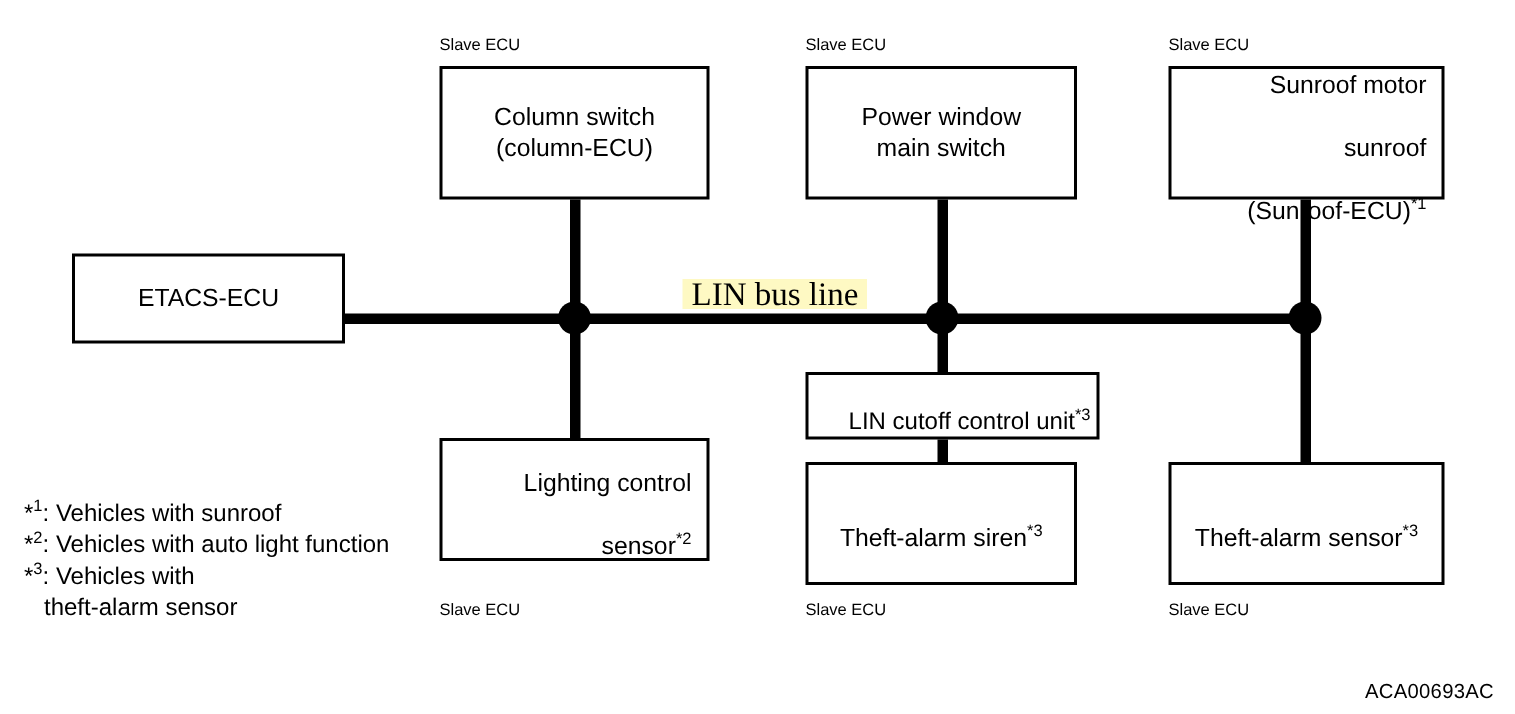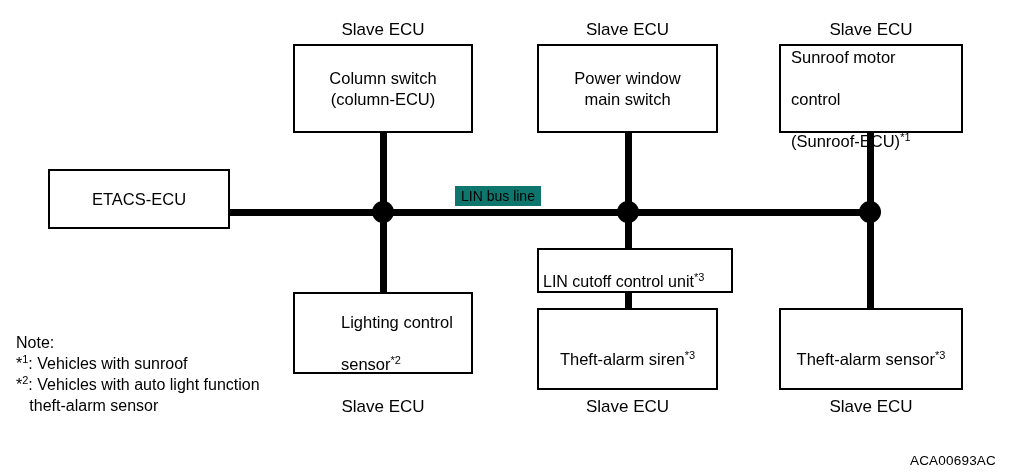--- a/index.html
+++ b/index.html
@@ -30,32 +30,32 @@
     align-items: center;
     z-index: 3;
   }
   .box .box-label {
     display: block;
     width: 100%;
     padding: 0 10px;
     font-size: 16.5px;
     line-height: 21px;
     white-space: pre-line;
-    text-align: left;
+    text-align: right;
   }
   .box.centered .box-label {
     text-align: center;
     padding: 0 6px;
   }
 
   .cap-label {
     position: absolute;
-    font-size: 17px;
+    font-size: 11px;
     line-height: 20px;
-    text-align: center;
+    text-align: left;
     white-space: nowrap;
     z-index: 2;
   }
 
   .wire-v {
     position: absolute;
     width: 7px;
     background: #000000;
     z-index: 1;
   }
@@ -69,26 +69,27 @@
     position: absolute;
     width: 22px;
     height: 22px;
     border-radius: 50%;
     background: #000000;
     z-index: 4;
   }
 
   .bus-caption {
     position: absolute;
-    font-size: 14px;
+    font-size: 22px;
     line-height: 20px;
     white-space: nowrap;
     z-index: 5;
-    background: #0f766e;
+    background: #fef9c3;
     padding: 0 6px;
+    font-family: Liberation Serif, serif;
   }
 
   
   #note-block {
     position: absolute;
     left: 16px;
     top: 332px;
     font-size: 16px;
     line-height: 21px;
     z-index: 2;
@@ -157,21 +158,21 @@
   </div>
 
   <div class="box centered" style="left:293px; top:44px; width:180px; height:89px;">
     <span class="box-label">Column switch
 (column-ECU)</span>
   </div>
 
   <div class="box" style="left:779px; top:44px; width:184px; height:89px;">
     <span class="box-label">
       <span>Sunroof motor</span><br>
-      <span>control</span><br>
+      <span>sunroof</span><br>
       <span>(Sunroof-ECU)</span><span class="sup">*<span>1</span></span>
     </span>
   </div>
 
   <div class="box centered" style="left:48px; top:169px; width:182px; height:60px;">
     <span class="box-label">ETACS-ECU</span>
   </div>
 
   <div class="box" style="left:537px; top:248px; width:196px; height:45px;">
     <span class="box-label" style="padding:0 4px; font-size:16px;">
@@ -192,21 +193,21 @@
     </span>
   </div>
 
   <div class="box centered" style="left:779px; top:308px; width:184px; height:82px;">
     <span class="box-label">
       <span>Theft-alarm sensor</span><span class="sup">*<span>3</span></span>
     </span>
   </div>
 
   <div id="note-block">
-    <span class="note-heading">Note:</span>
     <span class="note-row"><span>*</span><span class="sup">1</span><span>: Vehicles with sunroof</span></span>
     <span class="note-row"><span>*</span><span class="sup">2</span><span>: Vehicles with auto light function</span></span>
+    <span class="note-row"><span>*</span><span class="sup">3</span><span>: Vehicles with</span></span>
     <span class="note-row">   theft-alarm sensor</span>
   </div>
 
   <div id="ref-code">ACA00693AC</div>
 
 </div>
 
 </body></html>

